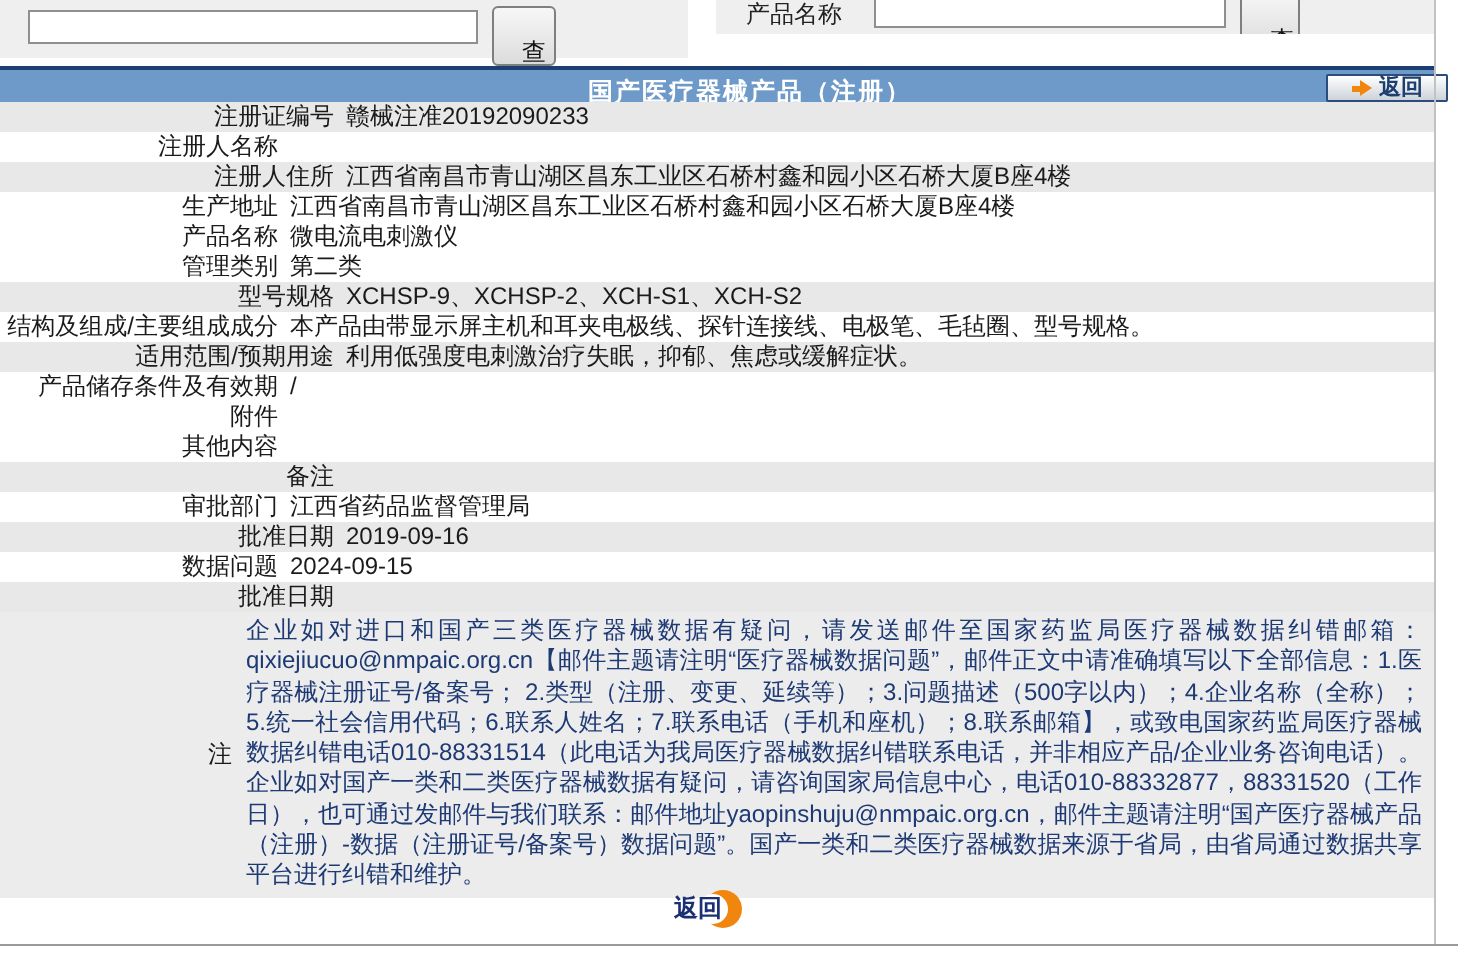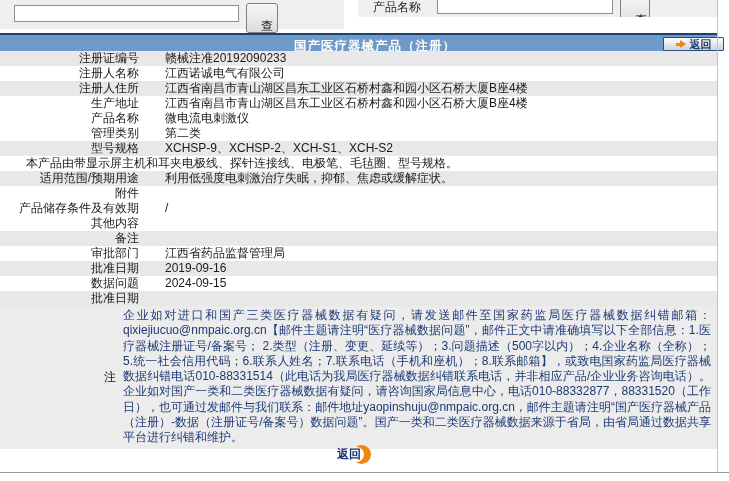--- a/index.html
+++ b/index.html
@@ -29,23 +29,23 @@
                display:flex;align-items:center;justify-content:center;gap:4px;cursor:pointer;}
   .header-back .txt{font-weight:bold;font-size:11px;color:var(--navy,#1c3f72);line-height:11px;}
   .arrow-icon{display:inline-flex;align-items:center;}
   .arrow-icon .bar{width:4px;height:3px;background:var(--orange,#f1860e);}
   .arrow-icon .tri{width:0;height:0;border-top:4px solid transparent;border-bottom:4px solid transparent;
                    border-left:6px solid var(--orange,#f1860e);}
 
   
   .detail{position:absolute;left:0;top:51px;width:717px;}
   .row{display:flex;min-height:15px;line-height:15px;}
-  .row.shade{background:var(--stripe,#e8e8e8);}
+  .row.shade{background:var(--stripe,#e8e8e8);padding-left:28px;}
   .row .lbl{width:139px;flex:none;text-align:right;white-space:nowrap;}
-  .row .val{flex:1;padding-left:6px;white-space:nowrap;margin-left:20px;}
+  .row .val{flex:1;padding-left:6px;white-space:nowrap;}
 
   .note-row{display:flex;background:var(--noteBg,#ececec);}
   .note-row .lbl{width:116px;flex:none;text-align:right;align-self:center;color:#1a1a1a;}
   .note-row .val{margin-left:7px;width:588px;color:var(--noteText,#1e3a75);
                  line-height:15.3px;text-align:justify;padding:2px 0 3px;}
 
   
   .right-border{position:absolute;left:717px;top:0;width:1px;height:472px;background:#c2c2c2;}
   .bottom-line{position:absolute;left:0;top:472px;width:729px;height:0;border-top:1px solid #9a9a9a;}
   .back-bottom{position:absolute;left:337px;top:444px;height:21px;display:flex;align-items:center;cursor:pointer;}
@@ -81,21 +81,20 @@
   </div>
 
   <div class="detail">
     <div id="rows-host">
         <div class="row shade">
     <div class="lbl">注册证编号</div>
     <div class="val">赣械注准20192090233</div>
   </div>
         <div class="row">
     <div class="lbl">注册人名称</div>
-    <div class="val">江西诺诚电气有限公司</div>
   </div>
         <div class="row shade">
     <div class="lbl">注册人住所</div>
     <div class="val">江西省南昌市青山湖区昌东工业区石桥村鑫和园小区石桥大厦B座4楼</div>
   </div>
         <div class="row">
     <div class="lbl">生产地址</div>
     <div class="val">江西省南昌市青山湖区昌东工业区石桥村鑫和园小区石桥大厦B座4楼</div>
   </div>
         <div class="row">
@@ -104,33 +103,34 @@
   </div>
         <div class="row">
     <div class="lbl">管理类别</div>
     <div class="val">第二类</div>
   </div>
         <div class="row shade">
     <div class="lbl">型号规格</div>
     <div class="val">XCHSP-9、XCHSP-2、XCH-S1、XCH-S2</div>
   </div>
         <div class="row">
+    <div class="lbl">结构及组成/主要组成成分</div>
     <div class="val">本产品由带显示屏主机和耳夹电极线、探针连接线、电极笔、毛毡圈、型号规格。</div>
   </div>
         <div class="row shade">
     <div class="lbl">适用范围/预期用途</div>
     <div class="val">利用低强度电刺激治疗失眠，抑郁、焦虑或缓解症状。</div>
   </div>
         <div class="row">
+    <div class="lbl">产品储存条件及有效期</div>
+    <div class="val">/</div>
+  </div>
+        <div class="row">
     <div class="lbl">附件</div>
     <div class="val"></div>
-  </div>
-        <div class="row">
-    <div class="lbl">产品储存条件及有效期</div>
-    <div class="val">/</div>
   </div>
         <div class="row">
     <div class="lbl">其他内容</div>
     <div class="val"></div>
   </div>
         <div class="row shade">
     <div class="lbl">备注</div>
     <div class="val"></div>
   </div>
         <div class="row">

